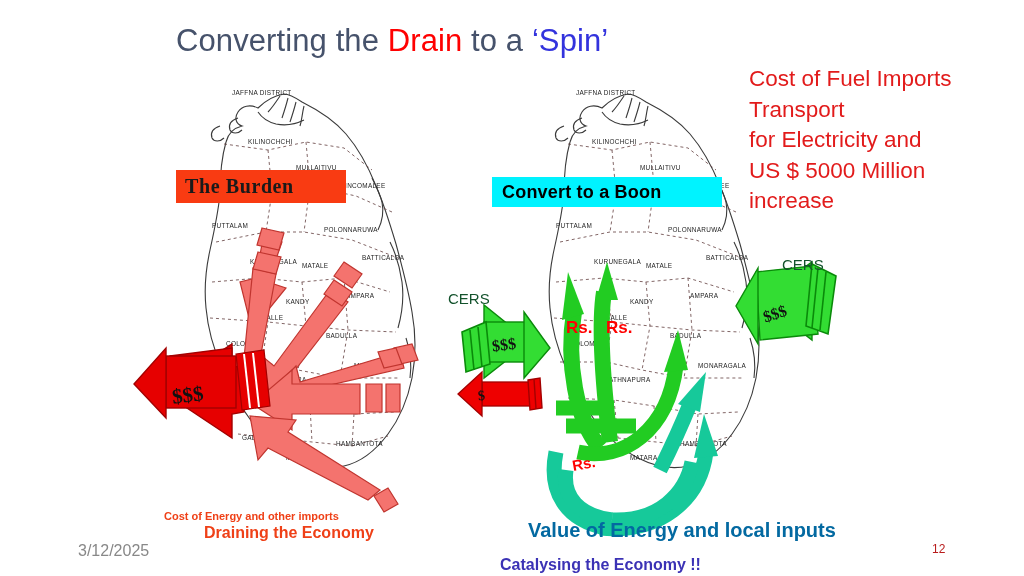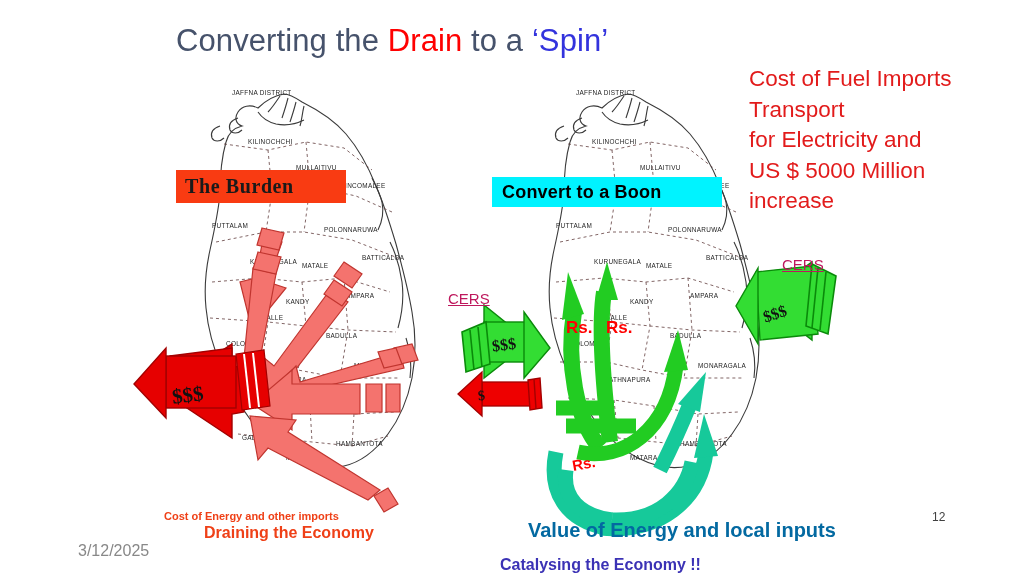--- a/index.html
+++ b/index.html
@@ -61,21 +61,21 @@
   .cap-red1{left:164px;top:510px;font-size:11px;color:#ef4017;}
   .cap-red2{left:164px;top:524px;font-size:16px;color:#ef4017;margin-left:40px;}
   .cap-blue1{left:528px;top:519px;font-size:20px;color:#0369a1;}
   .cap-blue2{left:500px;top:556px;font-size:16px;color:#3b32b5;text-align:center;}
 
   
   .arrows{position:absolute;inset:0;pointer-events:none;}
   .arrows svg{position:absolute;inset:0;width:1024px;height:576px;}
 
   
-  .cers{position:absolute;font-size:15px;color:#be185d;text-decoration:underline;}
+  .cers{position:absolute;font-size:15px;color:#14532d;}
   .cers-left{left:448px;top:290px;}
   .cers-right{left:782px;top:256px;}
 
   
   .moneylbl{
     position:absolute;
     font-family:"Liberation Serif", serif;
     font-weight:700;color:#111;
   }
   .m-big-red{left:172px;top:383px;font-size:21px;transform:rotate(-7deg);}
@@ -87,21 +87,21 @@
   .rs{
     position:absolute;color:#ff0000;font-weight:700;
     font-size:17px;font-family:"Liberation Sans", sans-serif;
   }
   .rs-1{left:566px;top:318px;}
   .rs-2{left:606px;top:318px;}
   .rs-3{left:572px;top:455px;font-size:15px;transform:rotate(-10deg);}
 
   
   .date{position:absolute;left:78px;top:542px;font-size:16px;color:#888;}
-  .pageno{position:absolute;left:932px;top:510px;font-size:12px;color:#404040;}
+  .pageno{position:absolute;left:932px;top:542px;font-size:12px;color:#b91c1c;}
 </style>
 </head>
 <body>
 
 <div class="slide">
 
   <div class="title">
     <span>Converting the </span><span class="drain">Drain</span><span> to a </span><span class="spin">‘Spin’</span>
   </div>
 

